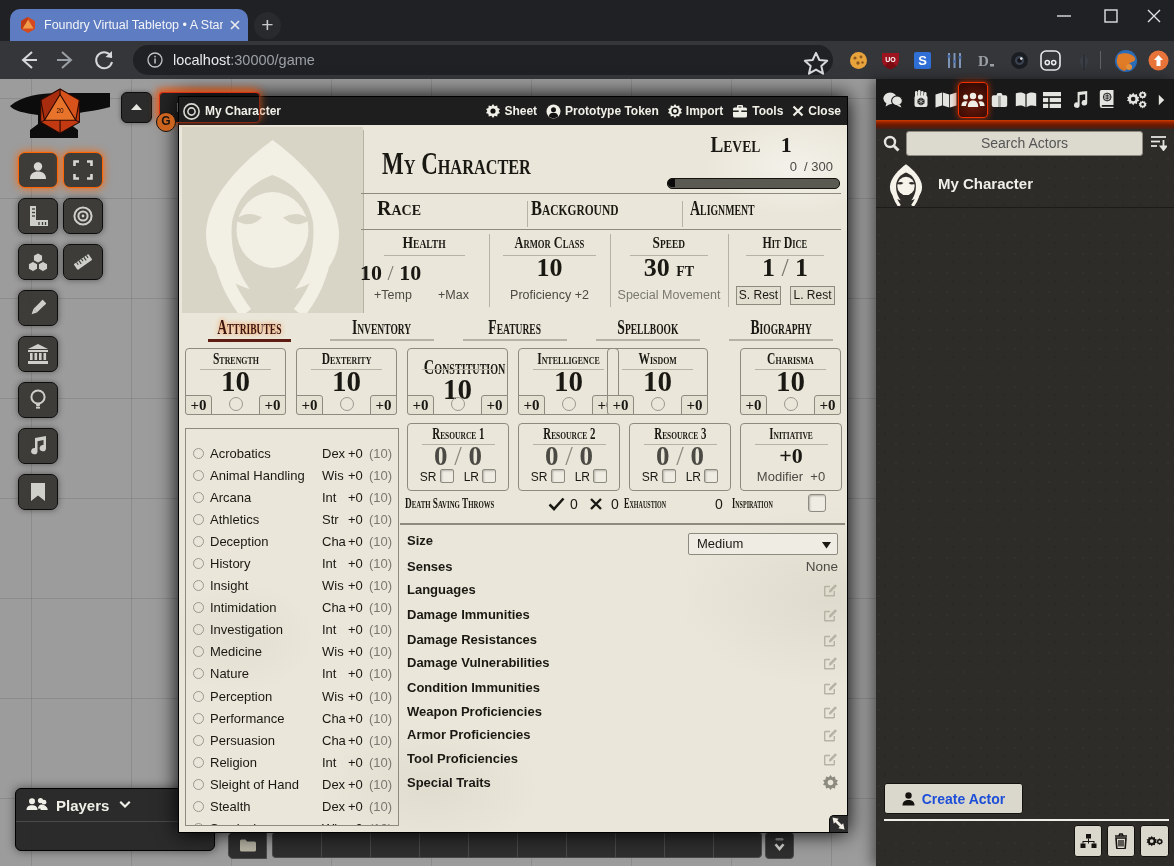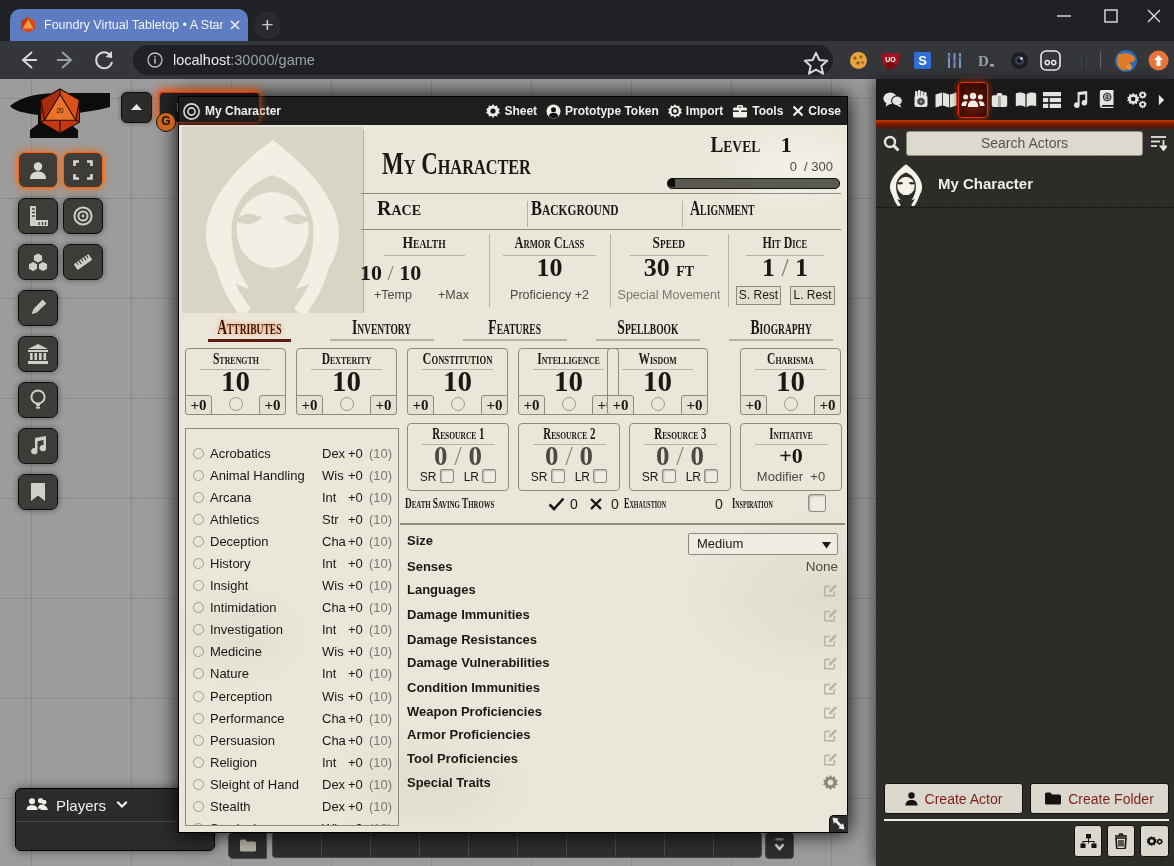--- a/index.html
+++ b/index.html
@@ -39,21 +39,21 @@
 .rbox{position:absolute;width:102px;height:68px;border:1px solid #8d8b80;border-radius:4px;text-align:center}
 .cb{display:inline-block;width:14px;height:14px;background:#efede3;border:1px solid #8d8b80;border-radius:2px;box-shadow:inset 1px 1px 2px rgba(0,0,0,.25);vertical-align:-2px}
 .skrow{height:22.1px;display:flex;align-items:center;font-size:13px;color:#191813}
 .radio{width:11px;height:11px;border:1px solid #9a9890;border-radius:50%;margin:0 6px 0 7px;flex:none}
 .trait{position:absolute;left:228px;font-size:13px;font-weight:bold;color:#191813}
 .eicon{position:absolute;left:644px}
 
 #sidebar{position:absolute;left:876px;top:79px;width:298px;height:787px;background-color:#2e2c29;background-image:radial-gradient(circle at 3px 4px,rgba(255,255,255,.022) 1px,transparent 1.4px),radial-gradient(circle at 9px 12px,rgba(0,0,0,.10) 1px,transparent 1.4px);background-size:17px 19px;box-shadow:-4px 0 12px rgba(0,0,0,.45);z-index:6}
 #sbtabs{position:absolute;left:0;top:0;width:298px;height:41px;background:#191919;display:flex;align-items:center}
 #sbglow{position:absolute;left:0;top:41px;width:298px;height:9px;background:linear-gradient(to bottom,#cf3c00 0,#9c2600 2px,#6b1800 5px,#452018 100%)}
-.sbtn{height:31px;background:#dad8cc;border:1px solid #141310;border-radius:3px;color:#7f1d1d;font-size:14px;font-weight:normal;display:flex;align-items:center;justify-content:center}
+.sbtn{height:31px;background:#dad8cc;border:1px solid #141310;border-radius:3px;color:#1d4ed8;font-size:14px;font-weight:bold;display:flex;align-items:center;justify-content:center}
 </style>
 </head>
 <body>
 
 <div id="tabbar">
   <div id="tab">
     <svg width="16" height="16" viewBox="0 0 16 16" style="margin:0 8px 0 10px;flex:none">
       <polygon points="8,0 15,4 15,12 8,16 1,12 1,4" fill="#d44a1e"></polygon>
       <polygon points="8,2.5 13.5,11.5 2.5,11.5" fill="#f19b4a"></polygon>
       <polygon points="8,0 8,2.5 2.5,11.5 1,12 1,4" fill="#c03c16"></polygon>
@@ -317,21 +317,21 @@
       <svg width="22" height="16" viewBox="0 0 22 16" style="margin:0 8px 0 10px">
           <g fill="#f0f0e8">
             <circle cx="6" cy="4.2" r="3"></circle>
             <path d="M0.5 13 C0.5 9.5 3 8.2 6 8.2 C9 8.2 11.5 9.5 11.5 13 Z"></path>
             <circle cx="14.5" cy="3.6" r="2.6"></circle>
             <path d="M11.8 11.5 C12.3 8.6 14 7.4 16 7.6 C18.5 7.8 20.5 9.2 20.8 12 L16.5 12"></path>
             <circle cx="18" cy="5.2" r="2.4"></circle>
             <path d="M14.5 13 C14.7 10.4 16.2 9.2 18.2 9.3 C20.3 9.4 21.7 10.8 21.8 13 Z"></path>
           </g>
         </svg>
-      <span style="font-size:15px;font-weight:normal">Players</span>
+      <span style="font-size:15px;font-weight:bold">Players</span>
       <svg width="14" height="10" style="margin-left:9px" viewBox="0 0 14 10">
           <path d="M1.5 2.5 L7 8 L12.5 2.5 L11 1 L7 5 L3 1 Z" fill="#f0f0e8"></path>
         </svg>
     </div>
   </div>
 </div>
 
 <div id="sheet">
  <div id="sbody">
 
@@ -395,21 +395,21 @@
   </div>
   <div class="abox" style="left:117px;top:251px">
    <div class="lbl" style="font-size:16px;line-height:18px;margin-top:1px"><span style="display:inline-block;transform:scaleX(.72)">Dexterity</span></div>
    <div class="hline" style="left:14px;top:20px;width:71px"></div>
    <div class="num" style="font-size:29px;line-height:27px">10</div>
    <div class="pm" style="left:-1px;bottom:-1px;border-radius:0 3px 0 3px">+0</div>
    <div class="pm" style="right:-1px;bottom:-1px;border-radius:3px 0 3px 0">+0</div>
    <div class="abs" style="left:43px;bottom:3px;width:14px;height:14px;border:1px solid #9a9890;border-radius:50%"></div>
   </div>
   <div class="abox" style="left:228px;top:251px">
-   <div class="lbl" style="font-size:17px;line-height:18px;margin-top:1px"><span style="display:inline-block;transform:scaleX(.72)">Constitution</span></div>
+   <div class="lbl" style="font-size:20px;line-height:18px;margin-top:9px"><span style="display:inline-block;transform:scaleX(.72)">Constitution</span></div>
    <div class="hline" style="left:14px;top:20px;width:71px"></div>
    <div class="num" style="font-size:29px;line-height:27px">10</div>
    <div class="pm" style="left:-1px;bottom:-1px;border-radius:0 3px 0 3px">+0</div>
    <div class="pm" style="right:-1px;bottom:-1px;border-radius:3px 0 3px 0">+0</div>
    <div class="abs" style="left:43px;bottom:3px;width:14px;height:14px;border:1px solid #9a9890;border-radius:50%"></div>
   </div>
   <div class="abox" style="left:339px;top:251px">
    <div class="lbl" style="font-size:16px;line-height:18px;margin-top:1px"><span style="display:inline-block;transform:scaleX(.72)">Intelligence</span></div>
    <div class="hline" style="left:14px;top:20px;width:71px"></div>
    <div class="num" style="font-size:29px;line-height:27px">10</div>
@@ -812,24 +812,20 @@
         <path d="M36,116 C40,148 50,168 64,186" stroke="#f5f3ea" stroke-width="13" fill="none"></path>
         <path d="M145,116 C141,148 131,168 117,186" stroke="#f5f3ea" stroke-width="13" fill="none"></path>
       </svg>
     <span style="margin-left:10px;font-size:15px;font-weight:bold;color:#f0efe8">My Character</span>
   </div>
   <div class="sbtn" style="position:absolute;left:8px;top:704px;width:139px">
     <svg width="13" height="14" viewBox="0 0 13 14" style="margin-right:7px">
         <circle cx="6.5" cy="3.5" r="3.2" fill="#141310"></circle>
         <path d="M0.5 13.5 C0.5 9.5 3 8 6.5 8 C10 8 12.5 9.5 12.5 13.5 Z" fill="#141310"></path>
       </svg>Create Actor</div>
-  <div class="sbtn" style="position:absolute;left:154px;top:704px;width:139px">
-    <svg width="16" height="13" viewBox="0 0 16 13" style="margin-right:7px">
-        <path d="M0 2 Q0 0.5 1.5 0.5 H5.5 L7 2.5 H14.5 Q16 2.5 16 4 V11 Q16 12.5 14.5 12.5 H1.5 Q0 12.5 0 11 Z" fill="#141310"></path>
-      </svg>Create Folder</div>
   <div style="position:absolute;left:8px;top:740px;width:285px;height:2px;background:#f0efe8"></div>
   <div class="sbtn" style="position:absolute;left:198px;top:746px;width:28px;height:32px">
     <svg width="17" height="16" viewBox="0 0 17 16">
         <g fill="#141310">
           <rect x="6" y="1" width="5" height="4.5"></rect>
           <rect x="0.5" y="10.5" width="5" height="4.5"></rect>
           <rect x="11.5" y="10.5" width="5" height="4.5"></rect>
           <path d="M8 5.5 H9 V8 H14.5 V10.5 H13.5 V9 H9 V10.5 H8 V9 H3.5 V10.5 H2.5 V8 H8 Z"></path>
         </g>
       </svg>

